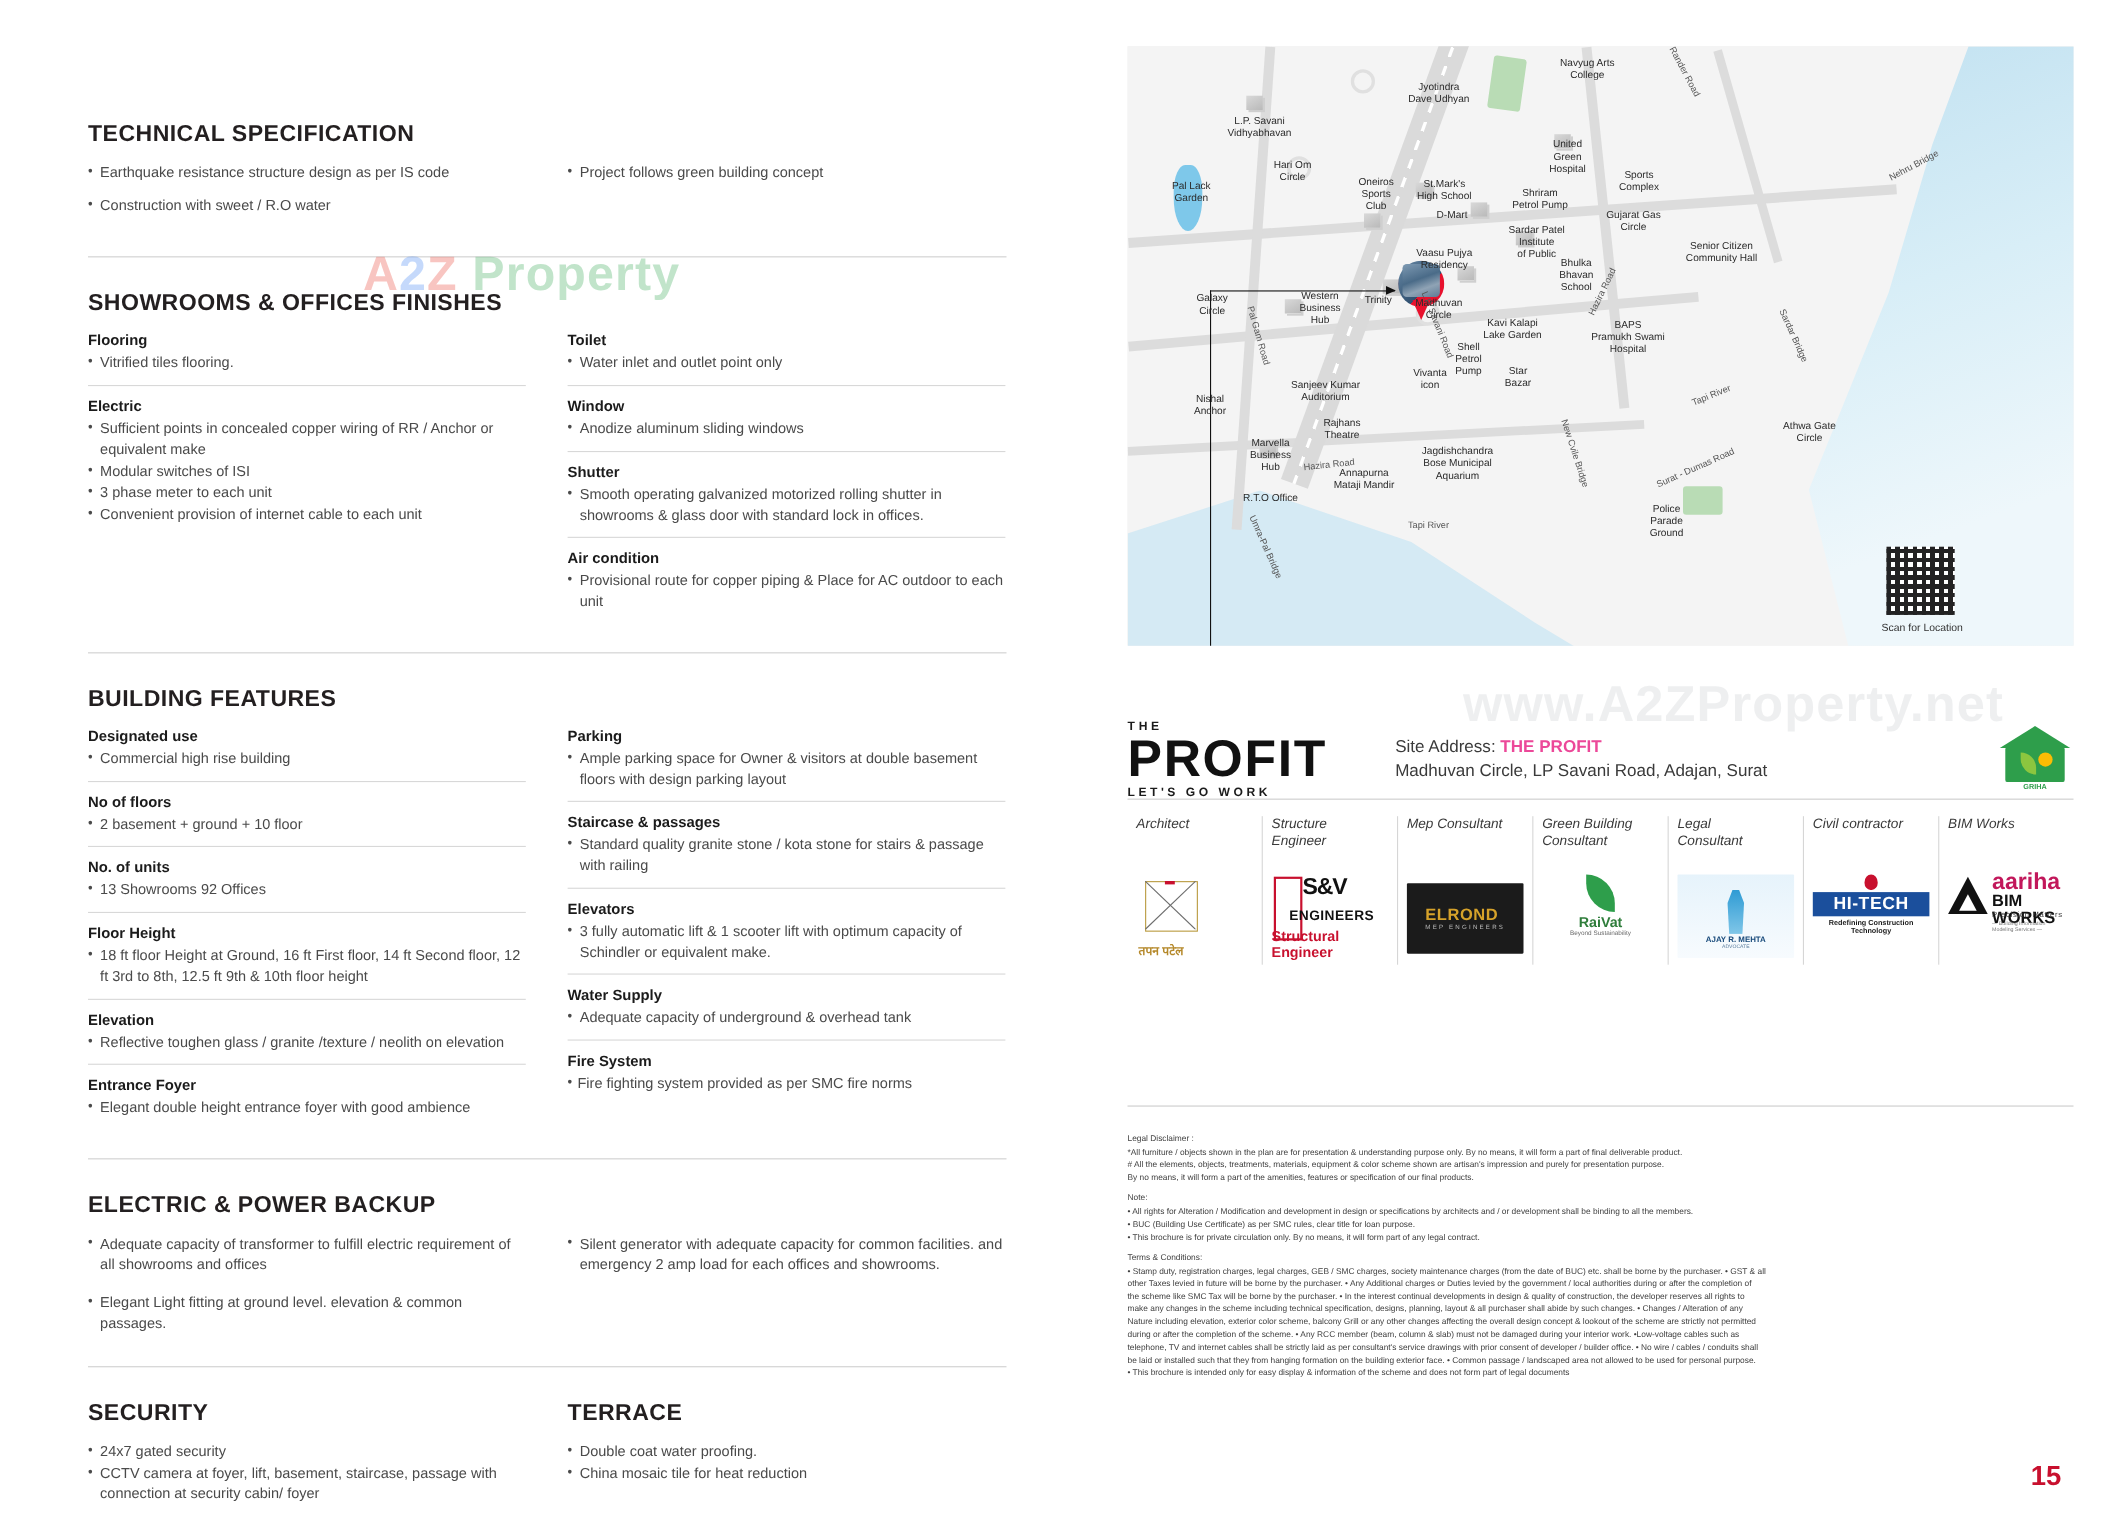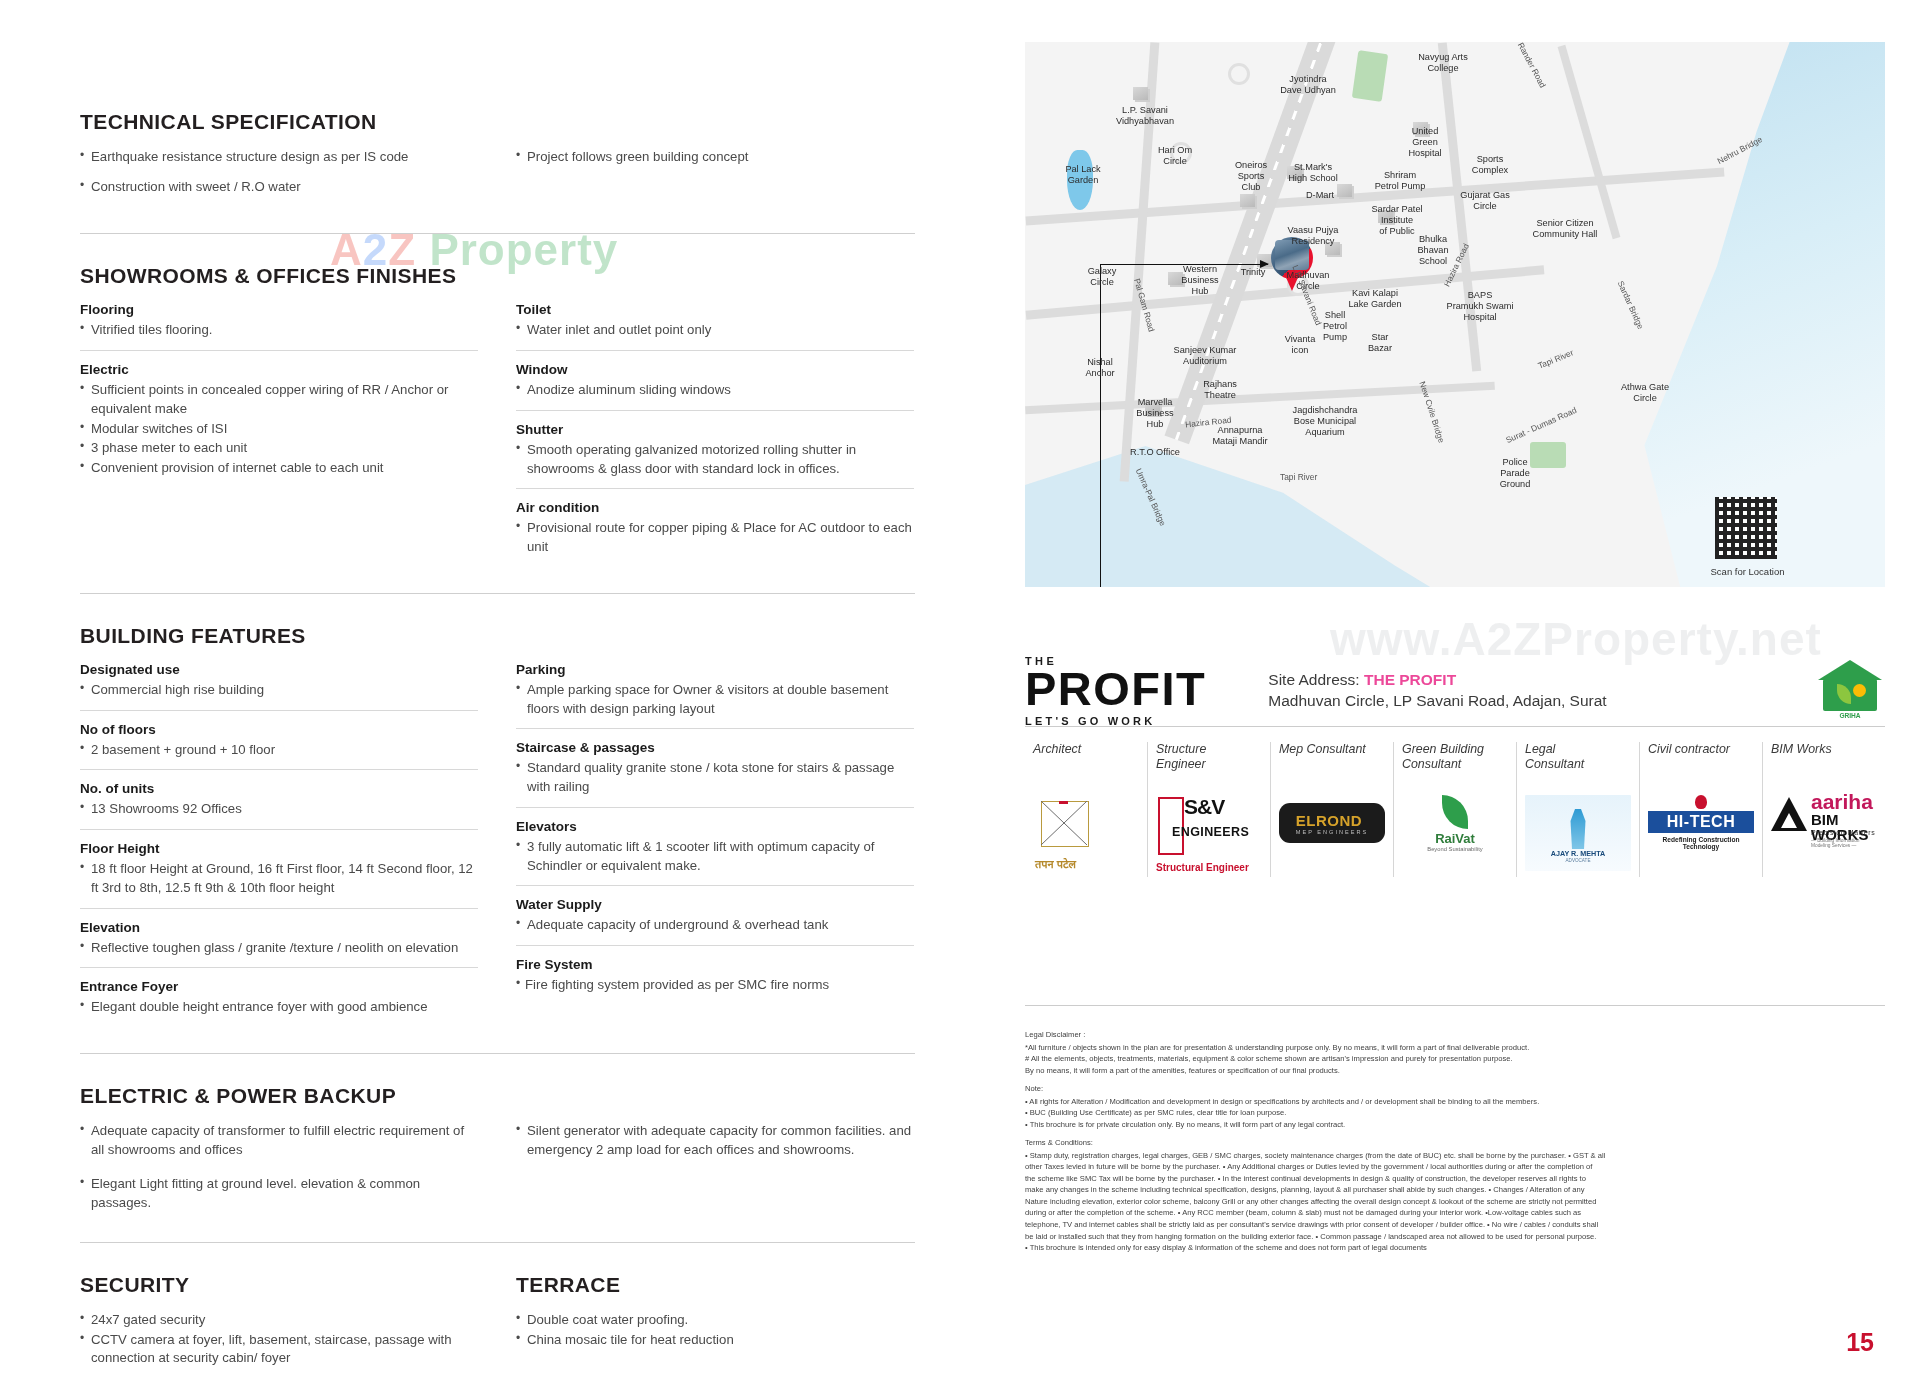--- a/index.html
+++ b/index.html
@@ -105,22 +105,22 @@
 
   .lg-arch{position:relative;}
   .lg-arch .box{position:absolute;left:8px;top:6px;width:46px;height:44px;border:1.5px solid #b99a3e;}
   .lg-arch .box:before,.lg-arch .box:after{content:"";position:absolute;left:-1px;top:-1px;width:46px;height:44px;}
   .lg-arch .x1{position:absolute;left:8px;top:6px;width:46px;height:44px;}
   .lg-arch .hin{position:absolute;left:2px;bottom:2px;font-size:11px;color:#b5892b;font-weight:bold;}
   .lg-sv{position:relative;}
   .lg-sv .frame{position:absolute;left:2px;top:2px;width:22px;height:54px;border:2.5px solid #c8102e;}
   .lg-sv .sv{position:absolute;left:28px;top:0px;font-size:21px;font-weight:bold;color:#111;letter-spacing:-1px;}
   .lg-sv .eng{position:absolute;left:16px;top:30px;font-size:12.5px;font-weight:bold;color:#111;letter-spacing:.4px;}
-  .lg-sv .sub{position:absolute;left:0;bottom:0;font-size:10px;font-weight:bold;color:#c8102e;}
-  .lg-elrond{background:#1b1b1b;height:40px;margin-top:8px;position:relative;border-radius:11px;}
+  .lg-sv .sub{position:absolute;left:0;bottom:0;font-size:13px;font-weight:bold;color:#c8102e;}
+  .lg-elrond{background:#1b1b1b;height:64px;margin-top:8px;position:relative;border-radius:1px;}
   .lg-elrond .t{position:absolute;left:50%;top:50%;transform:translate(-50%,-50%);color:#d6a22a;
      font-size:15px;font-weight:bold;letter-spacing:.5px;white-space:nowrap;}
   .lg-elrond .t small{display:block;font-size:5.6px;color:#bdbdbd;letter-spacing:2px;text-align:center;font-weight:normal;}
   .lg-raj{position:relative;text-align:center;}
   .lg-raj .leaf{width:26px;height:34px;background:#2e9e4b;border-radius:0 26px 0 26px;margin:0 auto;}
   .lg-raj .nm{font-size:13px;color:#2f7d3b;font-weight:bold;margin-top:2px;}
   .lg-raj .sub{font-size:5.8px;color:#6b6b6b;}
   .lg-legal{background:linear-gradient(180deg,#e6f3fb,#f7fbfe);height:76px;position:relative;border-radius:1px;}
   .lg-legal .fig{position:absolute;left:50%;top:14px;transform:translateX(-50%);width:30px;height:40px;
      background:linear-gradient(180deg,#2f9bd4,#7fc6e8);clip-path:polygon(40% 0,60% 0,75% 30%,70% 100%,30% 100%,25% 30%);}

